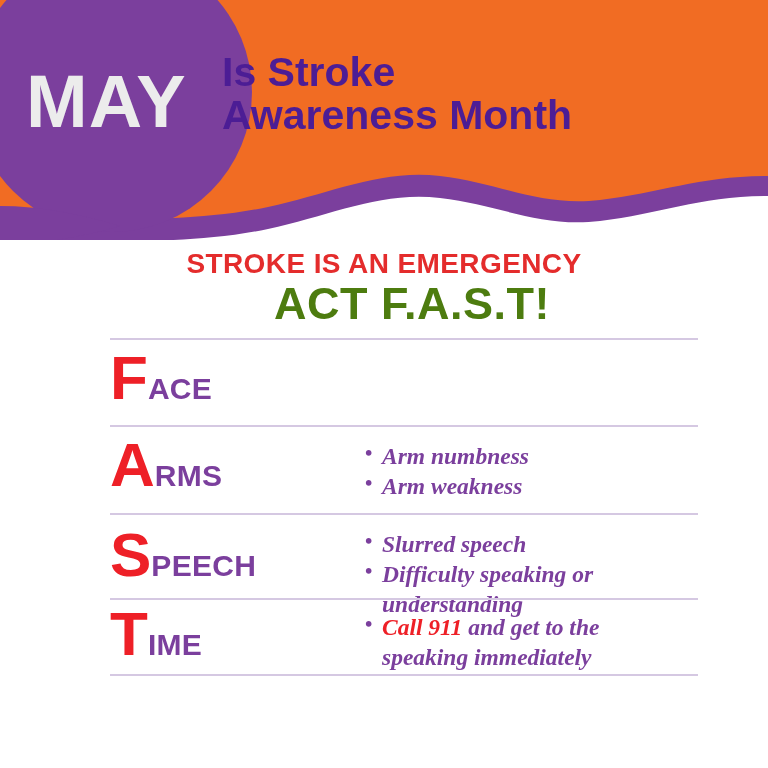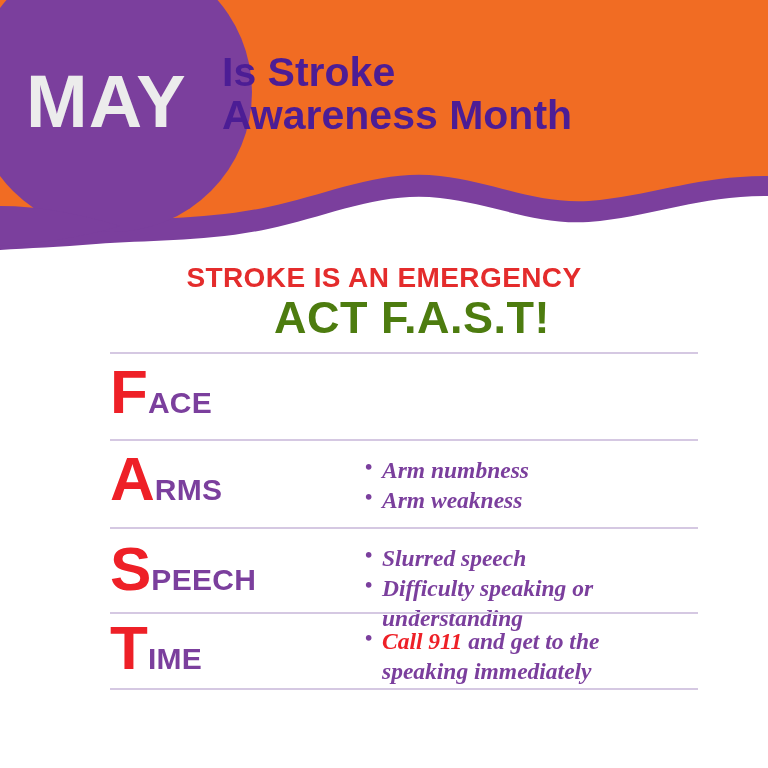--- a/index.html
+++ b/index.html
@@ -66,21 +66,20 @@
   .header-line-2 { top: 93px; }
 
   
   .main {
     position: absolute;
     left: 0;
     top: 240px;
     width: 768px;
     height: 435px;
     background: #ffffff;
-    margin-top: 14px;
   }
   .emergency {
     position: absolute;
     left: 0;
     top: 8px;
     width: 768px;
     text-align: center;
     color: #e42c2c;
     font-size: 28px;
     font-weight: 700;

